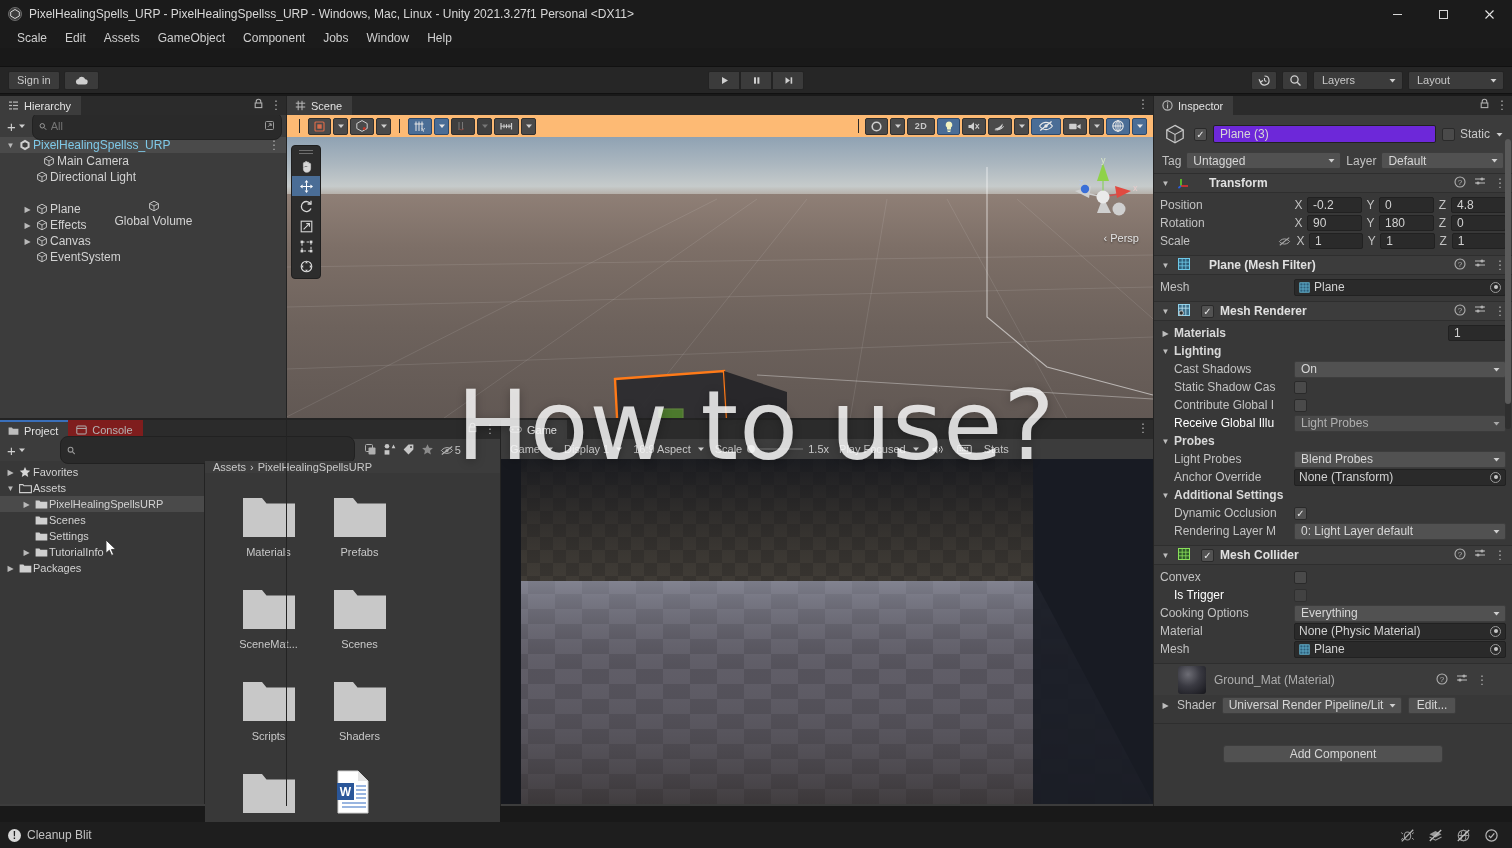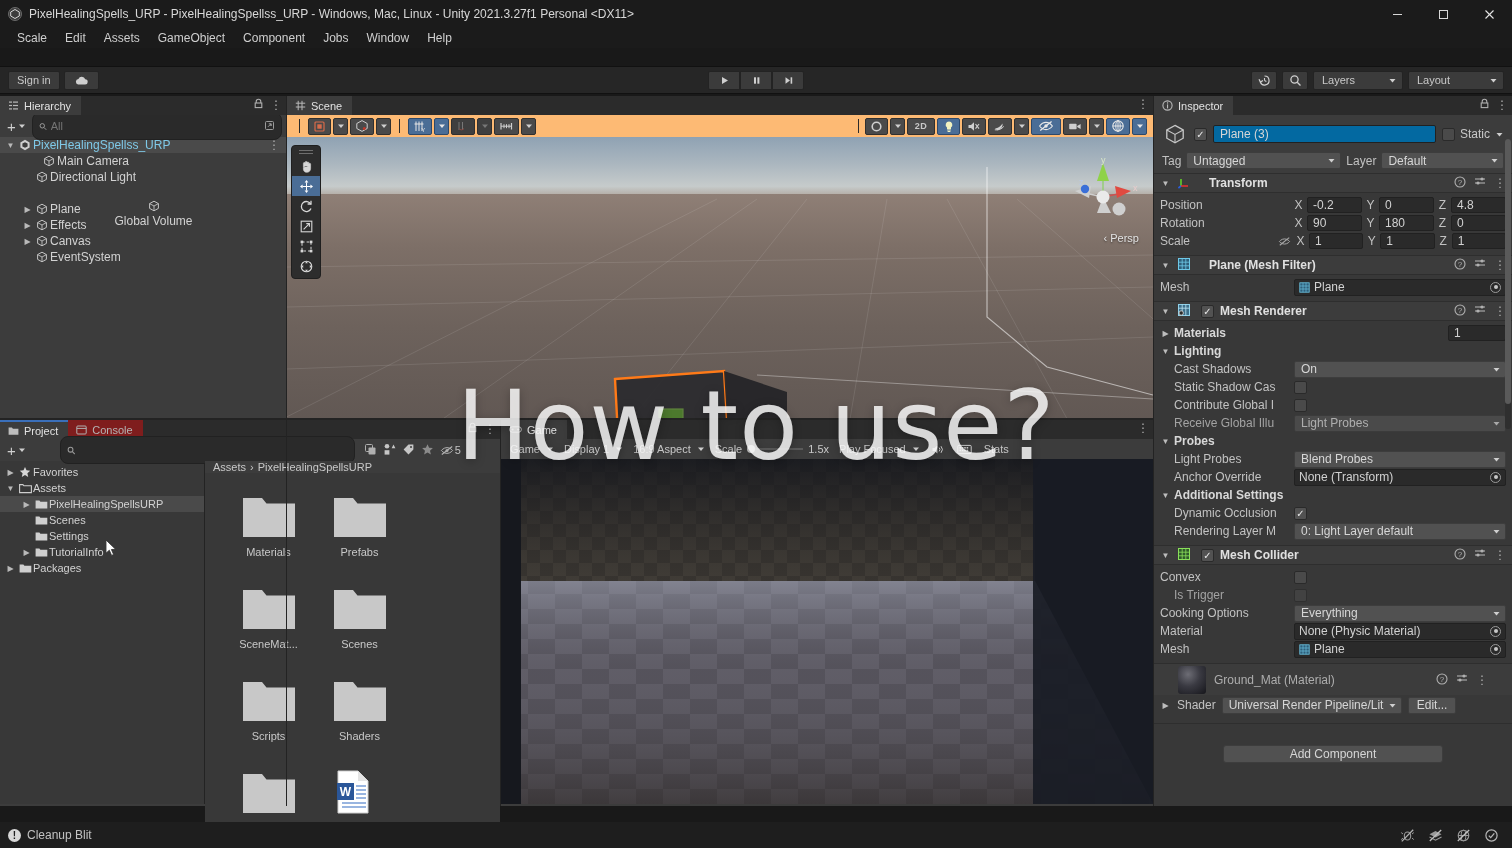--- a/index.html
+++ b/index.html
@@ -150,41 +150,41 @@
   .gt-drop{ height:16px;display:flex;align-items:center;gap:6px;padding:0 5px;cursor:default;}
   .gt-btn{height:16px;display:flex;align-items:center;padding:0 6px;cursor:default;}
   .game-viewport{ position:relative; width:652px; height:345px; background:#1c2029; overflow:hidden; }
 
   
   #inspector { left:1154px; top:96px; width:358px; height:710px; background:#383838; }
   .insp-scroll{ height:688px; overflow:hidden; position:relative;}
   .insp-header{ background:#3c3c3c; padding:6px 8px 4px 8px; }
   .ih-row1{ display:flex; align-items:center; gap:6px; }
   .cube-ico{ width:26px;height:26px;display:flex;align-items:center;justify-content:center; }
-  .name-field{ flex:1; height:18px; background:#0369a1; border:1px solid #212121; border-radius:2px;
+  .name-field{ flex:1; height:18px; background:#6d28d9; border:1px solid #212121; border-radius:2px;
                display:flex;align-items:center;padding:0 6px; color:#d6d6d6; font-size:12px;}
   .chk{ width:13px;height:13px;background:#525252;border:1px solid #2a2a2a;border-radius:2px;
         display:flex;align-items:center;justify-content:center;color:#e8e8e8;font-size:10px;flex:0 0 13px;}
   .chk.empty{ background:#4a4a4a; }
   .static-wrap{ display:flex;align-items:center;gap:5px;color:#c8c8c8;font-size:12px; }
   .ih-row2{ display:flex; align-items:center; gap:5px; margin-top:5px; }
   .lbl{ color:#c2c2c2; font-size:12px; }
   .dropdown{ height:17px; background:#515151; border:1px solid #3d3d3d; border-radius:2px;
              display:flex;align-items:center;justify-content:space-between;padding:0 4px 0 6px;
              color:#d6d6d6;font-size:12px;cursor:default;}
   .comp-header{ height:20px; background:#3c3c3c; display:flex; align-items:center; gap:6px; padding:0 6px;
                 border-top:1px solid #2e2e2e; border-bottom:1px solid #2e2e2e; }
   .comp-title{ color:#e0e0e0; font-size:12px; font-weight:bold; }
   .comp-actions{ margin-left:auto; display:flex; gap:8px; align-items:center; color:#bdbdbd; }
   .foldout{ width:11px;text-align:center;color:#bdbdbd;font-size:8px;cursor:default; }
   .comp-body{ background:#383838; padding:3px 6px 5px 6px; }
   .prop-row{ height:18px; display:flex; align-items:center; gap:4px; }
   .prop-label{ width:130px; color:#c2c2c2; font-size:12px; white-space:nowrap; overflow:hidden; }
   .prop-label.indent{ padding-left:14px; width:130px;}
-  .prop-label.dim{ color:#a3a3a3; }
+  .prop-label.dim{ color:#ffffff; }
   .num-field{ height:16px; background:#2a2a2a; border:1px solid #212121; border-radius:2px;
               display:flex;align-items:center;padding:0 5px;color:#d2d2d2;font-size:12px;flex:1;min-width:0;}
   .axis{ color:#c2c2c2; font-size:12px; width:9px; text-align:center;}
   .obj-field{ height:17px; background:#2a2a2a; border:1px solid #212121; border-radius:2px;
               display:flex;align-items:center;padding:0 4px;color:#d2d2d2;font-size:12px;flex:1;gap:4px;}
   .obj-field .circ{ margin-left:auto; width:11px;height:11px;border:1px solid #9a9a9a;border-radius:50%;
                     display:flex;align-items:center;justify-content:center;}
   .obj-field .circ b{ width:4px;height:4px;border-radius:50%;background:#c8c8c8;display:block;}
   .sec-label{ color:#d8d8d8; font-size:12px; font-weight:bold; }
   .sec-row{ height:18px; display:flex; align-items:center; gap:3px; }

